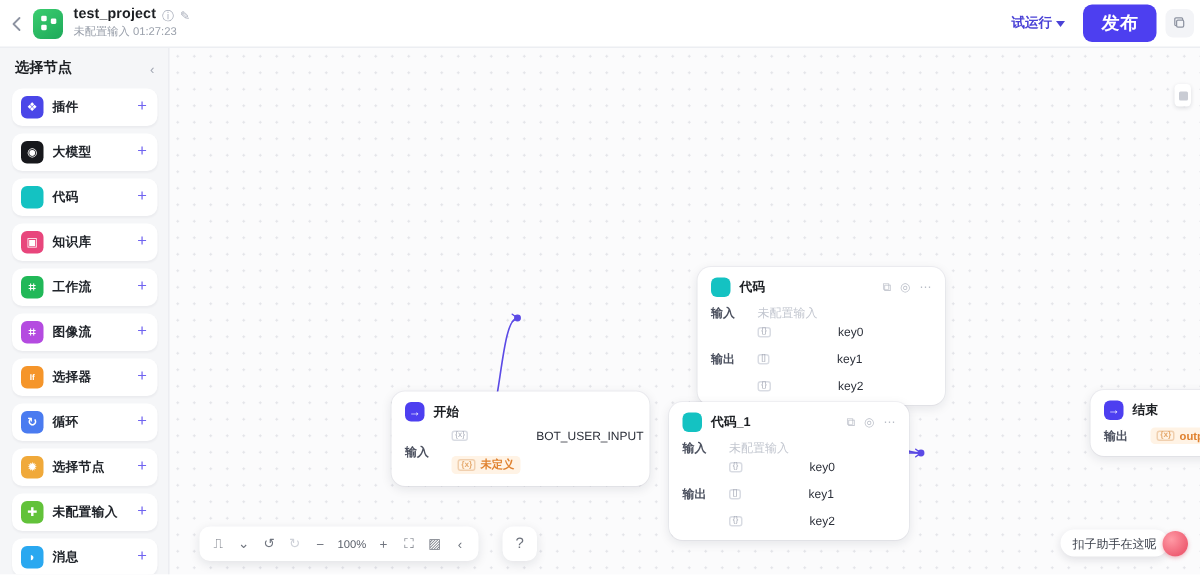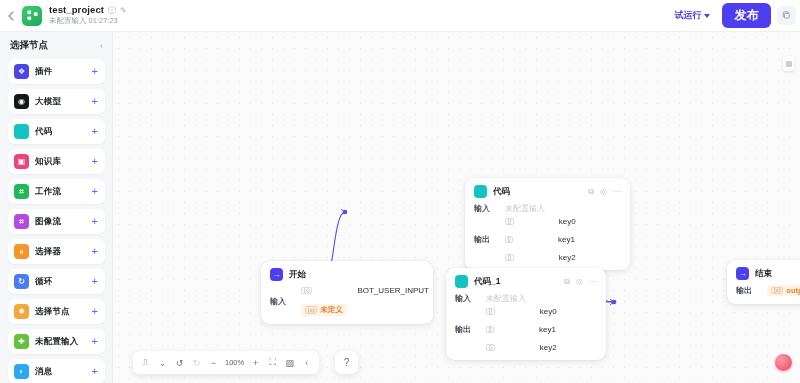--- a/index.html
+++ b/index.html
@@ -416,16 +416,17 @@
         <span class="tb">+</span>
         <span class="tb">⛶</span>
         <span class="tb">▨</span>
         <span class="tb">‹</span>
       </div>
     <div class="help-btn">
       <span>?</span>
     </div>
 
     <div class="assist">
+      <div class="assist-bub">扣子助手在这呢</div>
       <div class="assist-av"></div>
     </div>
   </div>
 </div>
 
 </body></html>

